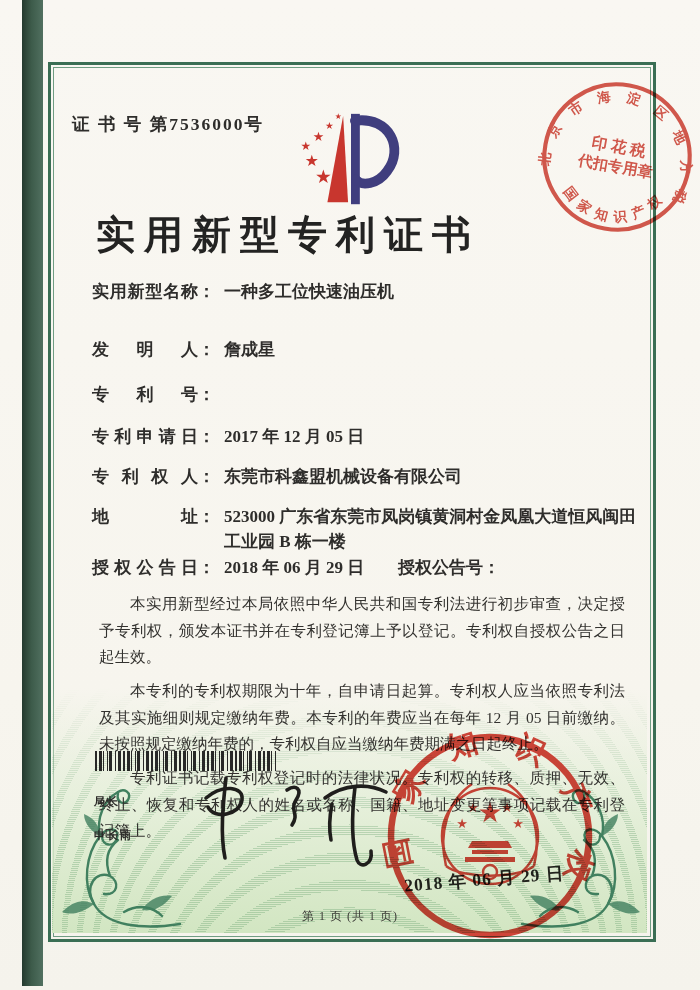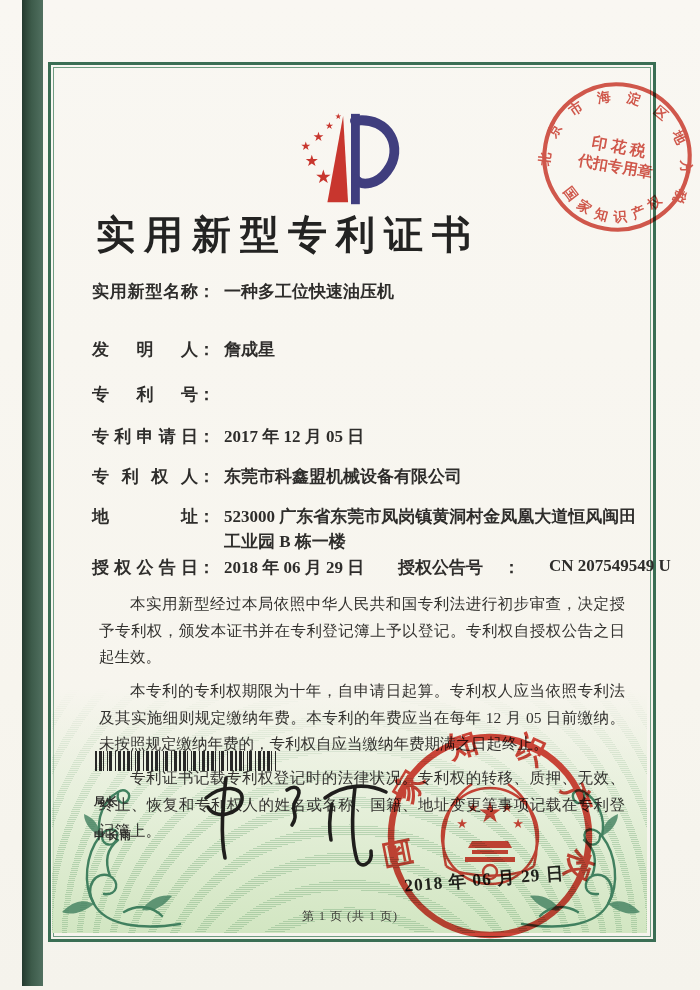--- a/index.html
+++ b/index.html
@@ -24,21 +24,21 @@
   .certno{position:absolute;left:72px;top:112px;font-size:17.5px;font-weight:600;letter-spacing:2px;color:#2e2d2b;z-index:3;}
   .logo{position:absolute;left:292px;top:106px;width:118px;height:110px;z-index:3;}
   .title{position:absolute;left:0;top:208px;width:576px;text-align:center;font-size:39px;font-weight:bold;
          letter-spacing:9px;color:#232322;z-index:3;}
   .frow{position:absolute;left:92px;display:flex;align-items:flex-start;width:548px;
         font-size:17px;font-weight:600;line-height:1.45;color:#2e2d2b;z-index:3;}
   .frow .lbl{flex:0 0 106px;text-align:justify;text-align-last:justify;font-family:Liberation Serif, serif;}
   .frow .colon{flex:0 0 auto;}
   .frow .val{margin-left:9px;}
   .frow .val.addr{width:432px;}
-  .grantno{position:absolute;left:398px;display:flex;font-size:17px;font-weight:600;color:#2e2d2b;z-index:3;gap:20px;}
+  .grantno{position:absolute;left:398px;display:flex;font-size:17px;font-weight:600;color:#2e2d2b;z-index:3;}
   .grantno .val{margin-left:9px;}
   .bodytext{position:absolute;left:92px;top:584px;width:540px;z-index:3;
             font-size:15.5px;line-height:1.72;color:#33322f;text-align:justify;}
   .bodytext p{margin:7px;text-indent:2em;}
   .barcode{position:absolute;left:95px;top:751px;width:181px;height:20px;z-index:3;opacity:.92;
     background:repeating-linear-gradient(90deg,
       #171717 0 2px,transparent 2px 4px,#171717 4px 7px,transparent 7px 8px,
       #171717 8px 9px,transparent 9px 12px,#171717 12px 13px,transparent 13px 14px,
       #171717 14px 17px,transparent 17px 20px,#171717 20px 21px,transparent 21px 23px,
       #171717 23px 26px,transparent 26px 28px);}
@@ -88,20 +88,21 @@
       <path d="M70,124 C84,116 98,118 108,128"></path>
       <path d="M64,4 C70,0 78,4 74,12 C70,18 62,14 64,6"></path>
     </g>
     <g fill="#41805f" opacity=".8">
       <path d="M40,116 C30,124 18,128 8,124 C18,114 28,110 40,116 Z"></path>
       <path d="M46,48 C38,44 30,36 30,26 C40,30 46,38 46,48 Z"></path>
       <path d="M88,122 C94,112 106,106 118,108 C110,118 100,124 88,122 Z"></path>
     </g>
   </svg>
 
+  <div class="certno">证 书 号 第7536000号</div>
 
   <svg class="logo" viewBox="0 0 120 112">
     <path d="M52,10 L57,98 L36,98 Z" fill="#c8362e"></path>
     <rect x="60" y="8" width="9" height="92" fill="#403e7e"></rect>
     <path d="M64,15 C100,10 114,44 97,66 C87,80 71,82 65,75" fill="none" stroke="#403e7e" stroke-width="10" stroke-linecap="round"></path>
     <g fill="#c8362e" font-family="'DejaVu Sans',sans-serif" text-anchor="middle">
       <text x="32" y="78" font-size="19">★</text>
       <text x="20" y="61" font-size="16">★</text>
       <text x="14" y="45" font-size="12">★</text>
       <text x="27" y="36" font-size="13">★</text>
@@ -142,21 +143,20 @@
     <span class="val addr">523000 广东省东莞市凤岗镇黄洞村金凤凰大道恒风闽田工业园 B 栋一楼</span>
   </div>
   <div class="frow" style="top:556px">
     <span class="lbl">授权公告日</span>
       <span class="colon">：</span>
     <span class="val">2018 年 06 月 29 日</span>
   </div>
   <div class="grantno" style="top:556px">
     <span>授权公告号</span>
       <span>：</span>
-    <span class="val">CN 207549549 U</span>
   </div>
 
   <div class="bodytext">
     <p>本实用新型经过本局依照中华人民共和国专利法进行初步审查，决定授予专利权，颁发本证书并在专利登记簿上予以登记。专利权自授权公告之日起生效。</p>
     <p>本专利的专利权期限为十年，自申请日起算。专利权人应当依照专利法及其实施细则规定缴纳年费。本专利的年费应当在每年 12 月 05 日前缴纳。未按照规定缴纳年费的，专利权自应当缴纳年费期满之日起终止。</p>
     <p>专利证书记载专利权登记时的法律状况。专利权的转移、质押、无效、终止、恢复和专利权人的姓名或名称、国籍、地址变更等事项记载在专利登记簿上。</p>
   </div>
 
   <div class="barcode"></div>
 

